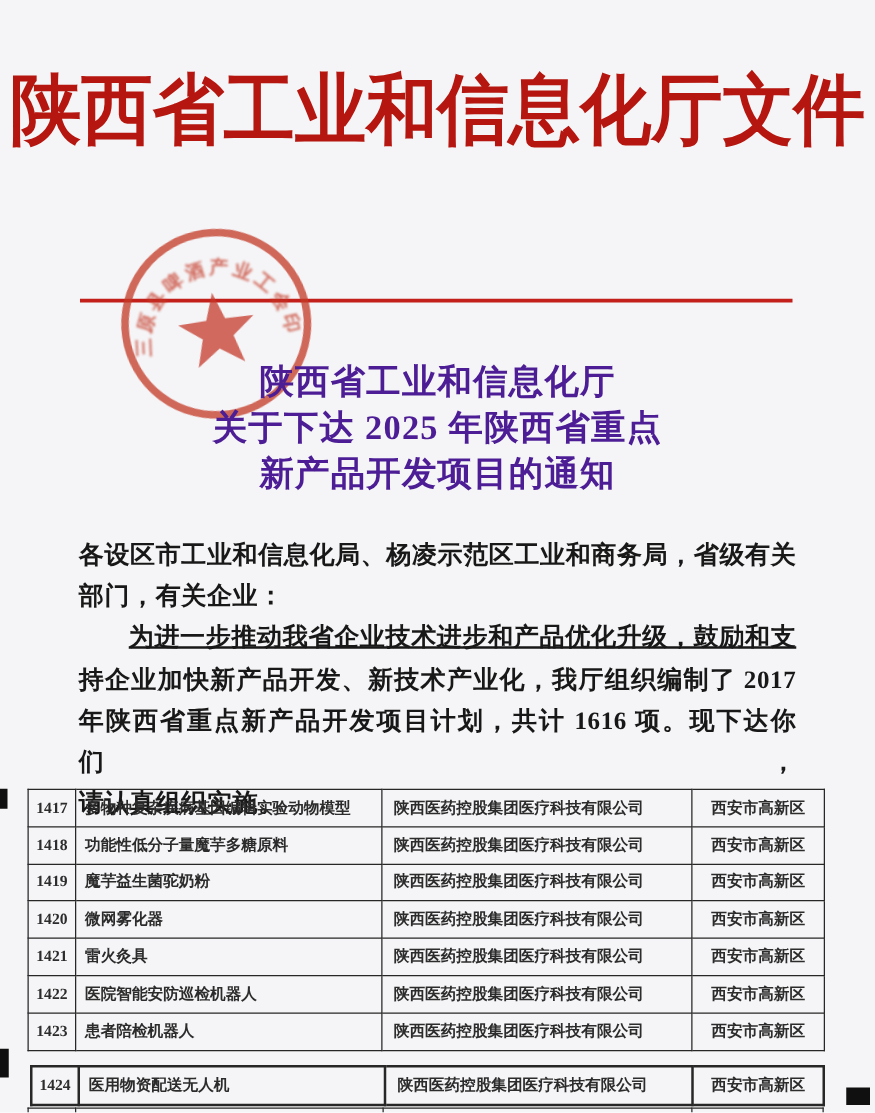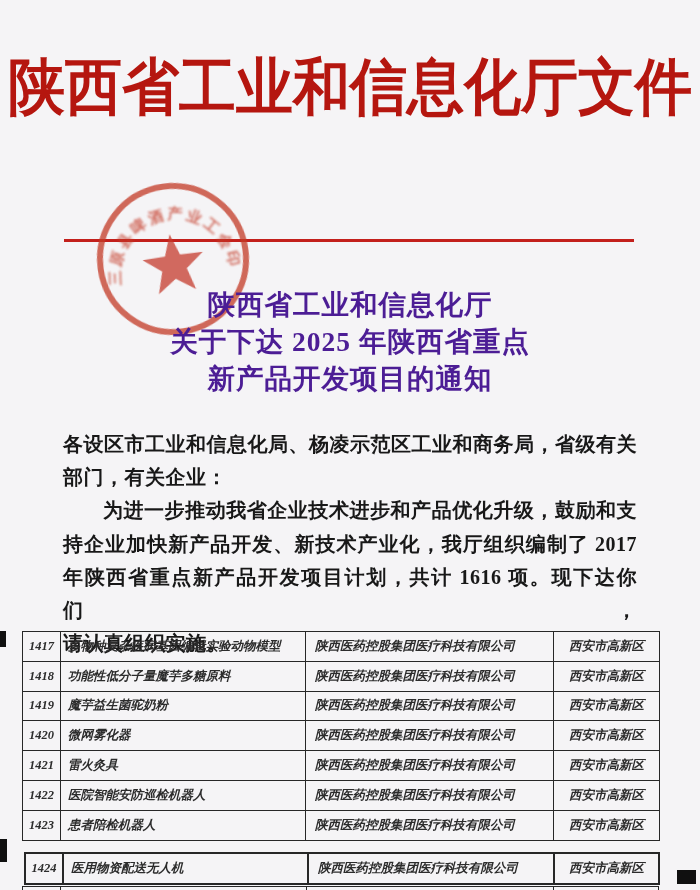--- a/index.html
+++ b/index.html
@@ -52,31 +52,31 @@
   }
   
   .body-txt{
     position:absolute;top:428px;left:63px;width:574px;
     font-size:20px;font-weight:600;
     line-height:33.2px;color:#181818;
     letter-spacing:.5px;
   }
   .body-txt .line{white-space:nowrap;}
   .body-txt .fill{text-align:justify;text-align-last:justify;white-space:normal;}
-  .body-txt .indent{text-indent:2em;}
+  .body-txt .indent{text-indent:2em;text-decoration:underline;}
   
   .tbl{
     position:absolute;left:22px;width:637px;
     border-collapse:collapse;table-layout:fixed;
     font-size:12.5px;font-weight:700;color:#2c2c2c;
   }
   .tbl td{
     border:1.8px solid #272727;
     height:28.8px;padding:0 4px;
-    overflow:hidden;white-space:nowrap;font-style:italic;
+    overflow:hidden;white-space:nowrap;
   }
   .tbl .c-no{text-align:center;}
   .tbl .c-prod{padding-left:7px;}
   .tbl .c-comp{padding-left:9px;}
   .tbl .c-dist{text-align:center;}
   .seg1{top:631px;}
   .seg2{top:852px;left:24px;width:634px;}
   .seg2 td{border-width:2.2px;height:29px;margin-left:20px;}
   .seg3{top:886px;}
   .seg3 td{height:12px;border-width:1.8px;}

